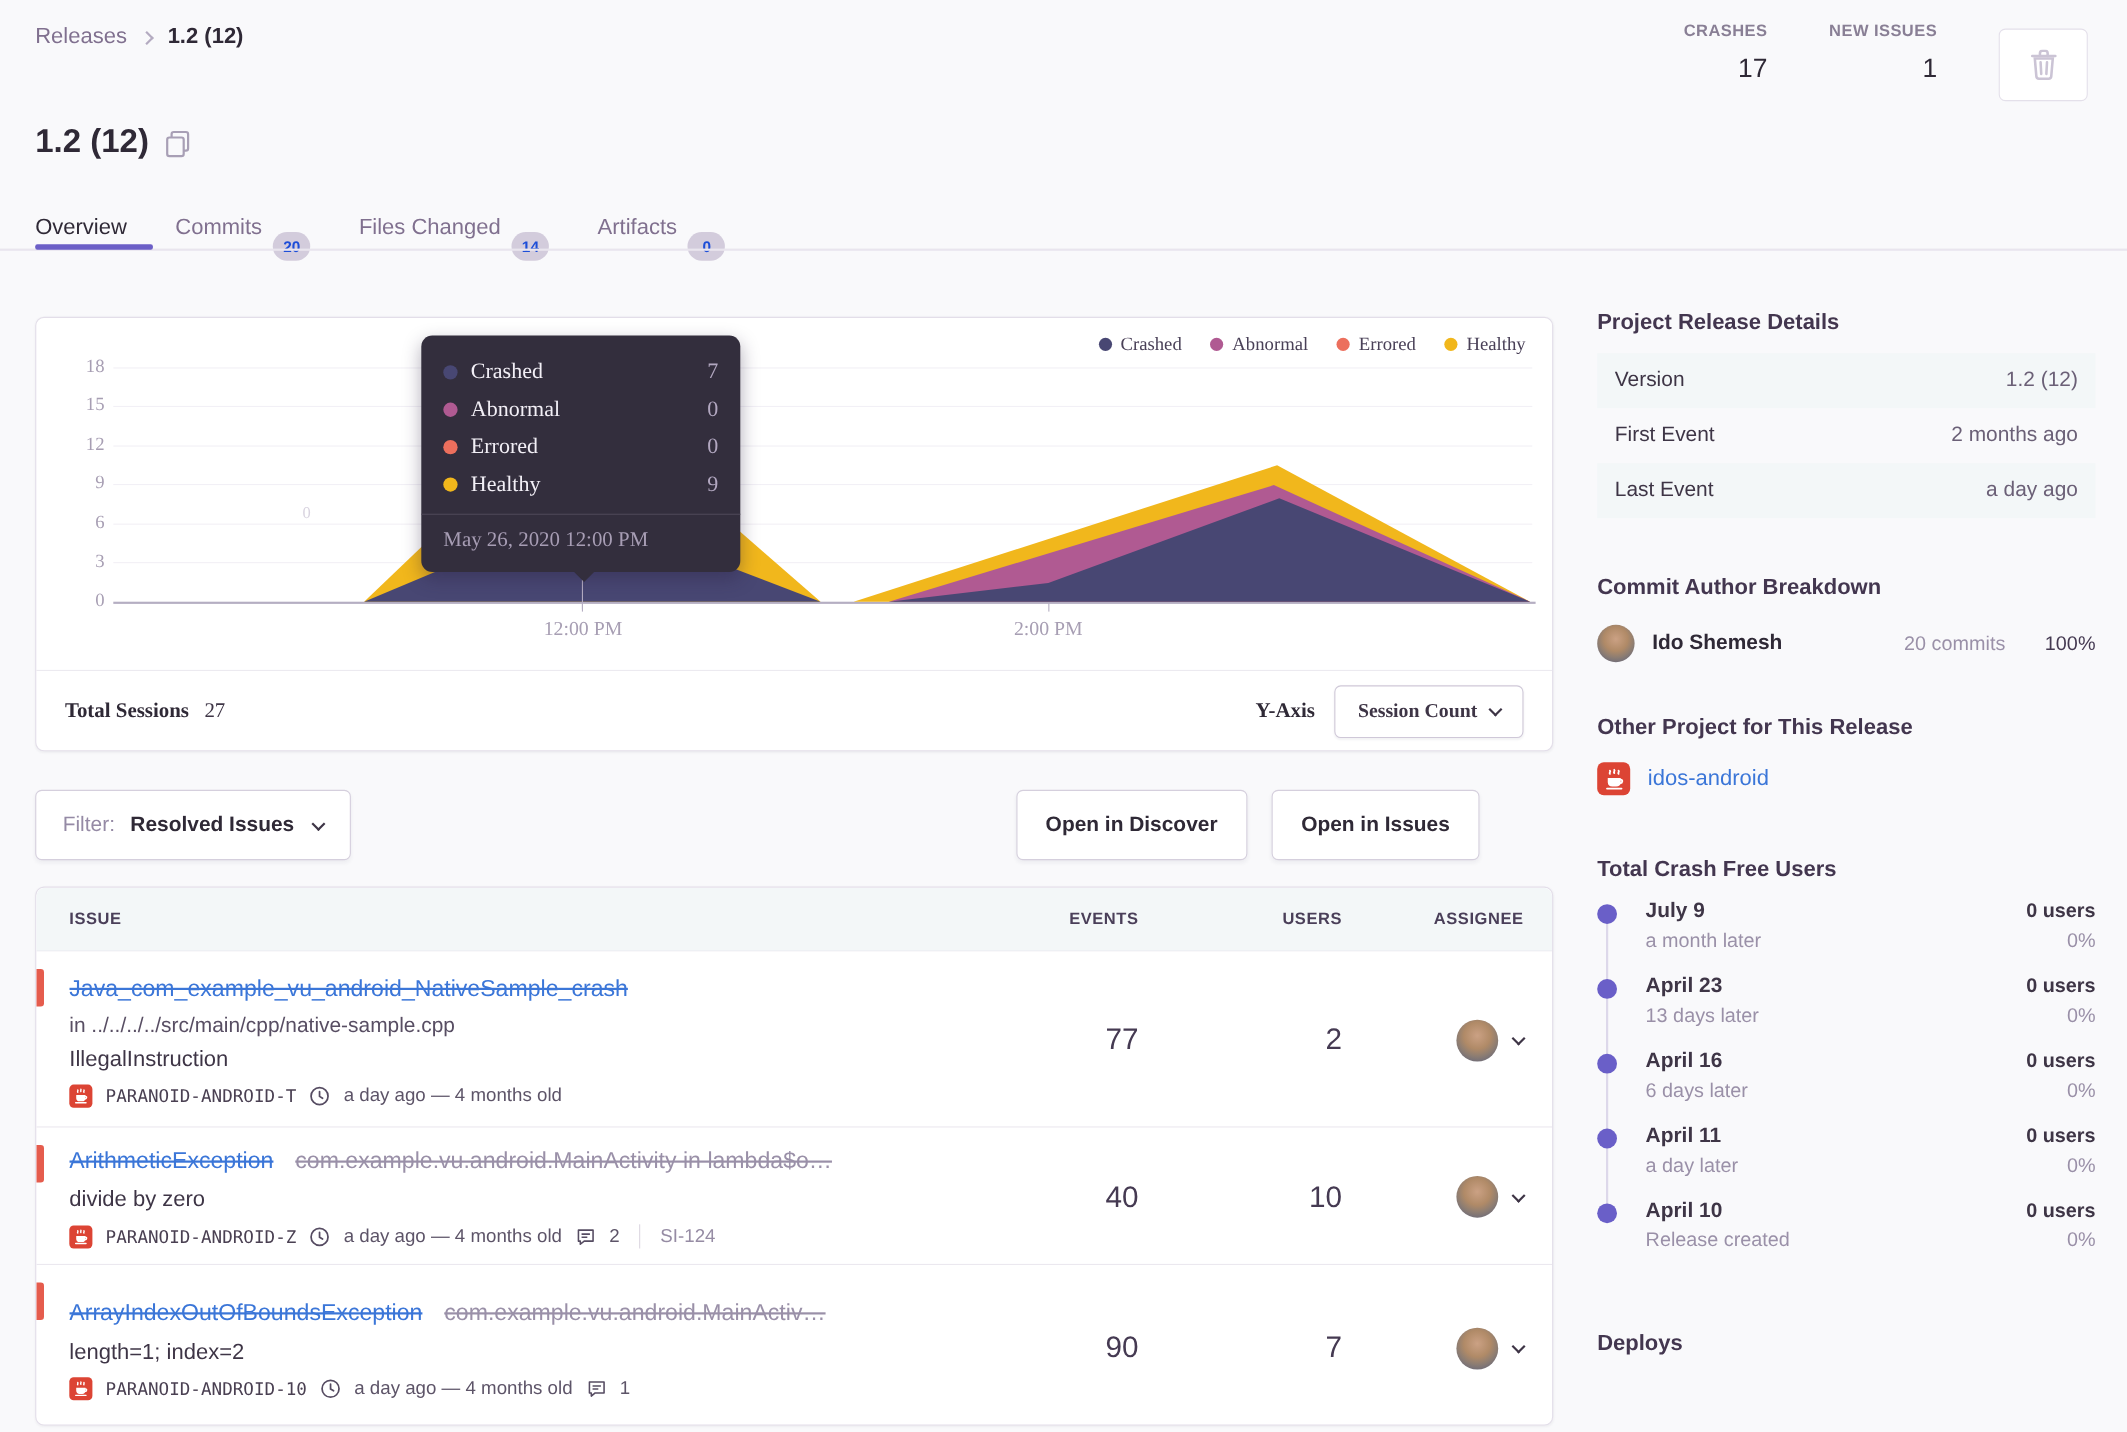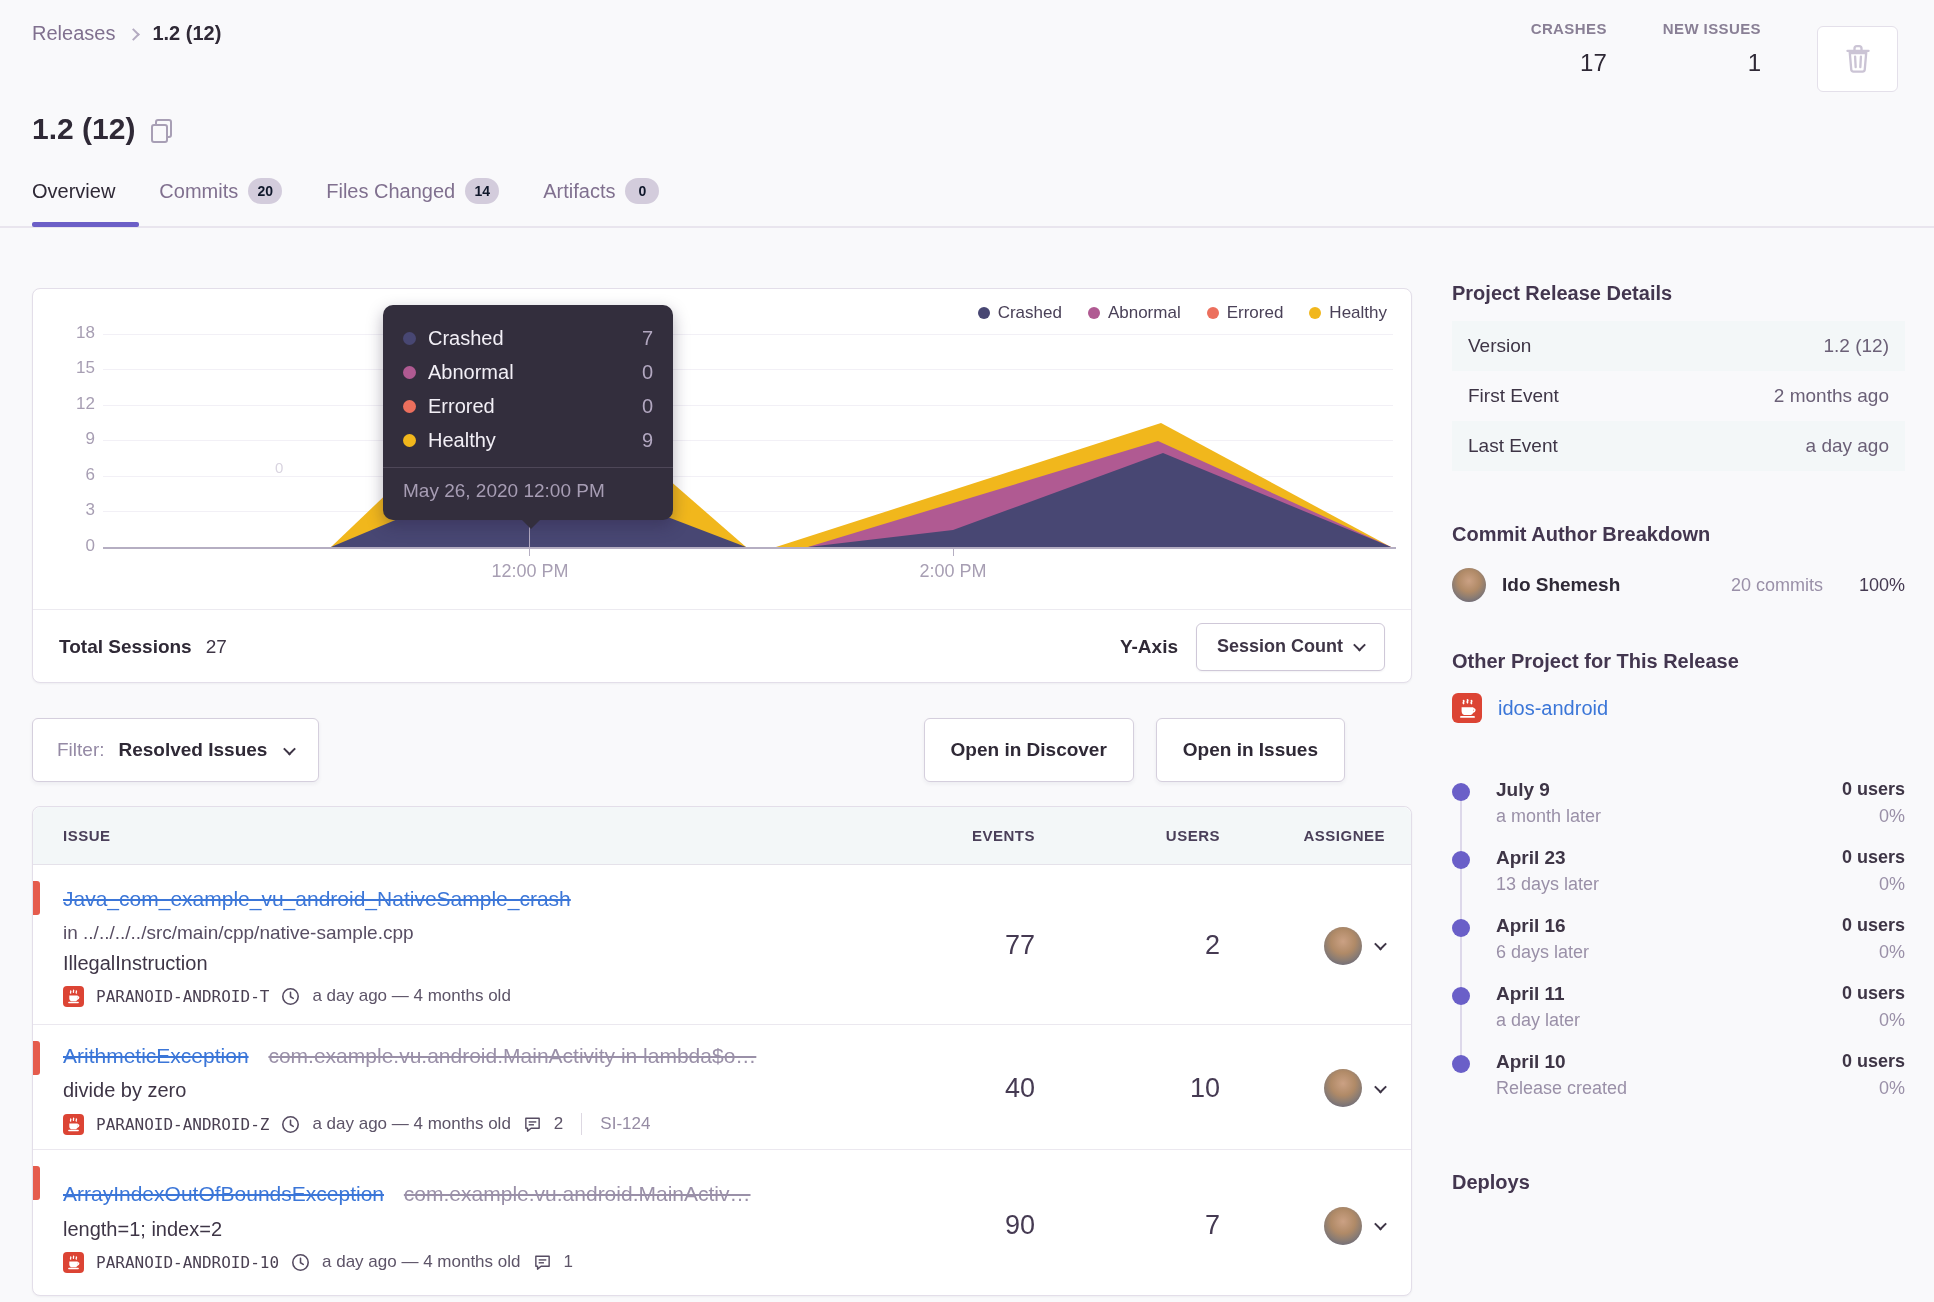--- a/index.html
+++ b/index.html
@@ -24,29 +24,29 @@
   .page-title h1 { font-size:30px; font-weight:700; color:#2f2936; }
   .copy-icon { position:relative; width:17px; height:20px; }
   .copy-icon::before, .copy-icon::after { content:""; position:absolute; width:13px; height:15px; border:2px solid #a89fb5; border-radius:3px; background:#f9f9fb; }
   .copy-icon::before { left:4px; top:0; }
   .copy-icon::after { left:0; top:5px; }
 
   
   .tabs { position:absolute; left:32px; top:178px; display:flex; gap:44px; font-size:20px; }
   .tab { display:flex; align-items:center; gap:10px; color:#80708f; cursor:pointer; padding-bottom:12px; }
   .tab.active { color:#2f2936; font-weight:500; }
-  .tab-badge { background:#d3ccdc; color:#0f172a; font-size:14px; font-weight:700; min-width:34px; height:26px; padding:0 8px; border-radius:999px; display:flex; align-items:center; justify-content:center; }
+  .tab-badge { background:#d3ccdc; color:#1d4ed8; font-size:14px; font-weight:700; min-width:34px; height:26px; padding:0 8px; border-radius:999px; display:flex; align-items:center; justify-content:center;margin-top:33px; }
   .tabs-divider { position:absolute; left:0; top:226px; width:1934px; height:2px; background:#e9e5ee; }
   .tab-underline { position:absolute; left:32px; top:222px; width:107px; height:5px; background:#6c5fc7; border-radius:2px; z-index:2; }
 
   
   .card { position:absolute; background:#fff; border:1px solid #e3dee9; border-radius:8px; box-shadow:0 1px 2px rgba(40,30,60,.05); }
 
   
-  #chart-card { left:32px; top:288px; width:1380px; height:395px; }
+  #chart-card { left:32px; top:288px; width:1380px; height:395px;font-family:Liberation Serif, serif; }
   .legend { position:absolute; top:14px; right:24px; display:flex; gap:26px; align-items:center; z-index:3; }
   .legend-item { display:flex; align-items:center; gap:8px; font-size:17px; color:#4a4158; cursor:pointer; }
   .dot { width:12px; height:12px; border-radius:50%; }
   .dot-crashed { background:#484773; }
   .dot-abnormal { background:#b05a92; }
   .dot-errored { background:#ec6f5d; }
   .dot-healthy { background:#f1b71c; }
 
   .gridline { position:absolute; left:70px; width:1290px; height:1px; background:#f2f0f6; }
   .y-tick { position:absolute; width:44px; text-align:right; font-size:17px; color:#a79eb3; }
@@ -481,20 +481,21 @@
             <path d="M3.5 7h9v3a3.2 3.2 0 0 1-3.2 3H6.7a3.2 3.2 0 0 1-3.2-3z" fill="#fff" stroke="none"></path>
             <path d="M12.5 8.2c1.4 0 1.6 2.2-.6 2.6"></path>
               <path d="M3 14.4h10"></path>
           </svg>
         </span>
         <span class="other-link">idos-android</span>
       </div>
     </div>
 
     <div class="crashfree-section">
+      <div class="side-h">Total Crash Free Users</div>
       <div class="timeline">
         <div class="timeline-line"></div>
 
         <div class="tl-item">
           <span class="tl-dot"></span>
           <div class="tl-main">
               <span class="tl-date">July 9</span>
               <span class="tl-users">0 users</span>
             </div>
           <div class="tl-sub-row">

